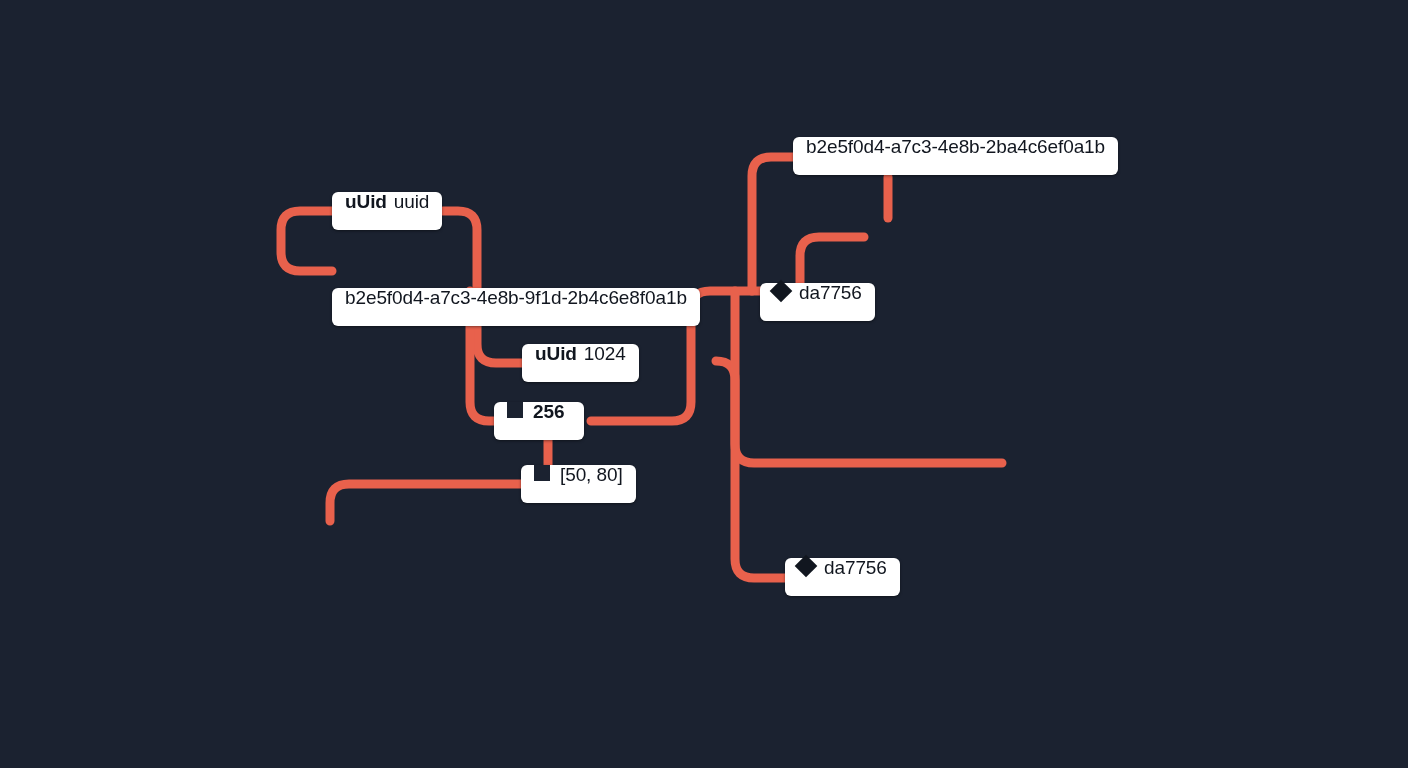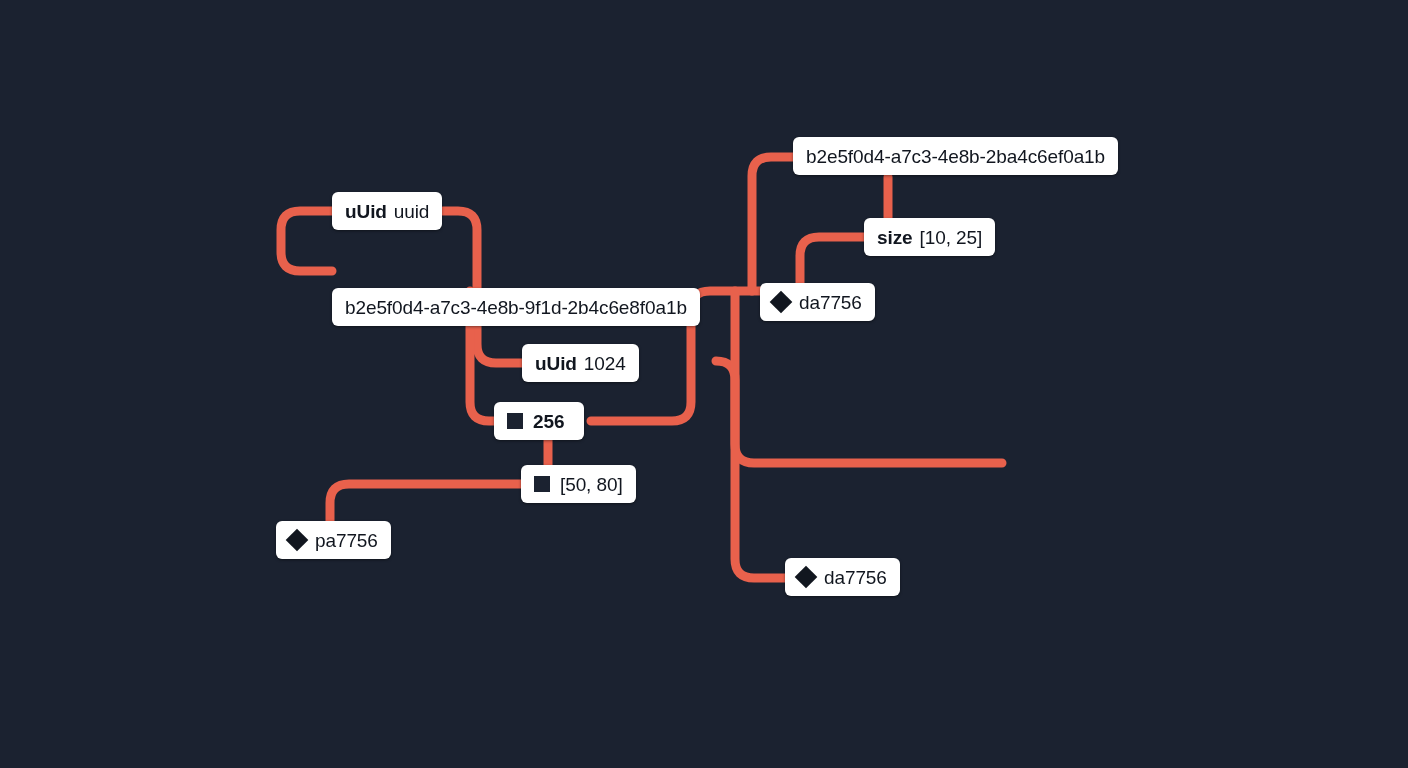--- a/index.html
+++ b/index.html
@@ -30,24 +30,24 @@
     stroke-linecap: round;
     stroke-linejoin: round;
   }
   .node {
     position: absolute;
     box-sizing: border-box;
     background: #ffffff;
     border-radius: 6px;
     box-shadow: 0 1px 3px rgba(0,0,0,0.45);
     display: flex;
-    align-items: center;
+    align-items: flex-start;
     white-space: nowrap;
     height: 38px;
-    padding: 8px 13px;
+    padding: 0 13px;
     color: #11161f;
     font-size: 19px;
     line-height: 1;
     letter-spacing: -0.1px;
   }
   .node .glyph {
     display: inline-block;
     flex: 0 0 auto;
     margin-right: 10px;
   }
@@ -112,24 +112,20 @@
   </div>
 
   <div class="node n-uuid-left">
     <span class="mono-uuid">b2e5f0d4-a7c3-4e8b-9f1d-2b4c6e8f0a1b</span>
   </div>
 
   <div class="node n-uuid-right">
     <span class="mono-uuid">b2e5f0d4-a7c3-4e8b-2ba4c6ef0a1b</span>
   </div>
 
-  <div class="node n-size">
-    <span class="key">size</span>
-    <span class="val">[10, 25]</span>
-  </div>
 
   <div class="node n-da7756-mid">
     <span class="glyph diamond"></span>
     <span class="val">da7756</span>
   </div>
 
   <div class="node n-uuid-1024">
     <span class="key">uUid</span>
     <span class="val">1024</span>
   </div>
@@ -137,24 +133,20 @@
   <div class="node n-256">
     <span class="glyph square"></span>
     <span class="key">256</span>
   </div>
 
   <div class="node n-5080">
     <span class="glyph square"></span>
     <span class="val">[50, 80]</span>
   </div>
 
-  <div class="node n-pa7756">
-    <span class="glyph diamond"></span>
-    <span class="val">pa7756</span>
-  </div>
 
 
   <div class="node n-da7756-bottom">
     <span class="glyph diamond"></span>
     <span class="val">da7756</span>
   </div>
 
 </div>
 
 </body></html>

